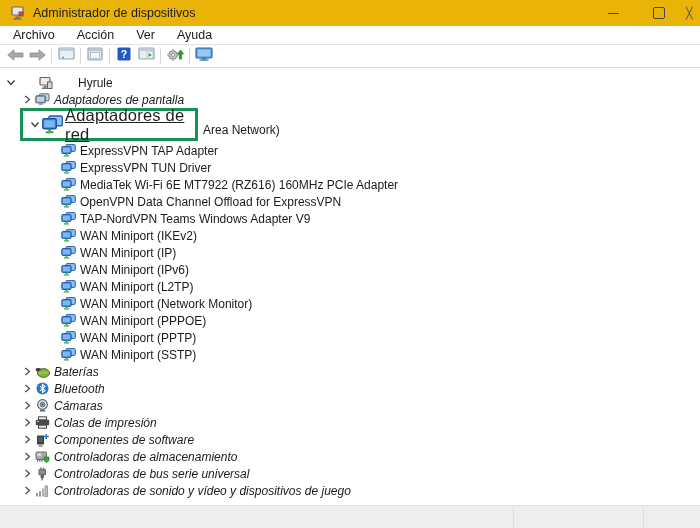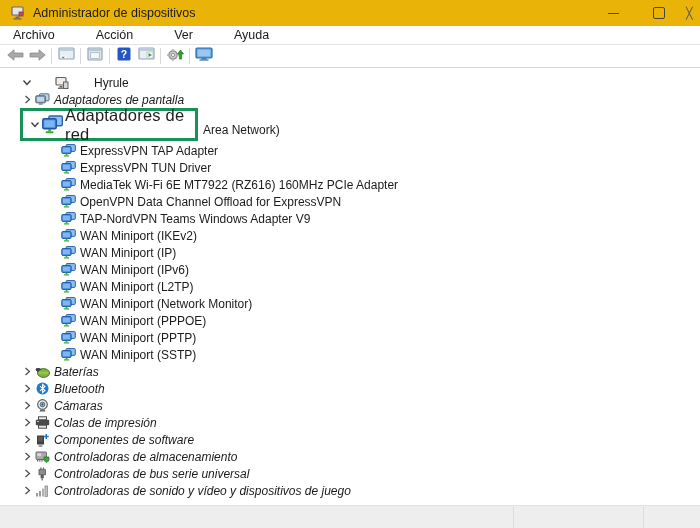--- a/index.html
+++ b/index.html
@@ -11,41 +11,41 @@
   
   .titlebar{height:26px;background:#eab308;display:flex;align-items:center;position:relative;}
   .title-icon{margin-left:10px;margin-right:8px;display:inline-flex;}
   .title-text{font-size:12.5px;color:#1b1b1b;}
   .win-controls{position:absolute;right:0;top:0;height:26px;display:flex;}
   .win-btn{width:46px;height:26px;display:flex;align-items:center;justify-content:center;color:#444;}
   .win-btn.minimize span{display:block;width:11px;height:0;border-top:1.4px solid #444;}
   .win-btn.maximize span{display:block;width:10px;height:10px;border:1.4px solid #444;border-radius:2px;}
   .win-btn.close{width:14px;overflow:hidden;justify-content:flex-start;padding-left:4px;font-size:11px;color:#555;}
   
-  .menubar{height:18px;display:flex;align-items:center;padding-left:2px;border-bottom:1px solid #e3e1e1;background:#fff;gap:19px;}
+  .menubar{height:18px;display:flex;align-items:center;padding-left:2px;border-bottom:1px solid #e3e1e1;background:#fff;}
   .menu-item{font-size:12.5px;padding:1px 11px;color:#1b1b1b;cursor:default;}
   
   .toolbar{height:22px;display:flex;align-items:center;padding-left:4px;border-bottom:1px solid #d8d6d6;background:#fff;}
   .tb-btn{display:inline-flex;align-items:center;justify-content:center;width:22px;height:20px;}
   .tb-sep{width:1px;height:16px;background:#d9d7d7;margin:0 3px;}
   
   .tree{position:absolute;left:0;top:74px;right:0;bottom:22px;overflow:hidden;background:#fff;}
   .row{height:17px;display:flex;align-items:center;font-size:12px;white-space:nowrap;}
   .row .chev{width:14px;display:inline-flex;justify-content:center;flex:0 0 14px;}
   .row .ico{display:inline-flex;width:16px;justify-content:center;margin-right:4px;flex:0 0 16px;}
-  .lvl0{padding-left:20px;gap:20px;}
+  .lvl0{padding-left:4px;gap:20px;}
   .lvl1{padding-left:20px;font-style:italic;}
   .lvl2{padding-left:60px;}
   
   .hl-spacer{position:relative;height:34px;}
   .hl-box{position:absolute;left:20px;top:0;width:178px;height:33px;box-sizing:border-box;
     border:3px solid #169258;background:#ffffff;display:flex;align-items:center;padding-left:5px;}
   .hl-box .chev{width:16px;display:inline-flex;justify-content:center;}
   .hl-box .ico{display:inline-flex;margin:0 5px 0 3px;transform:scale(1.45);transform-origin:center;}
-  .hl-label{font-size:16.5px;color:#1f1f1f;letter-spacing:.2px;}
+  .hl-label{font-size:16.5px;color:#1f1f1f;letter-spacing:.2px;text-decoration:underline;}
   .hl-partial{position:absolute;left:203px;top:15px;font-size:12px;}
   
   .statusbar{position:absolute;left:0;bottom:0;width:700px;height:22px;background:#efeeee;border-top:1px solid #e2e0e0;}
   .statusbar .vsep{position:absolute;top:1px;bottom:0;width:1px;background:#dddbdb;}
   .vsep.s1{left:513px;} .vsep.s2{left:643px;}
 </style>
 </head>
 <body>
 
 <div class="titlebar">

